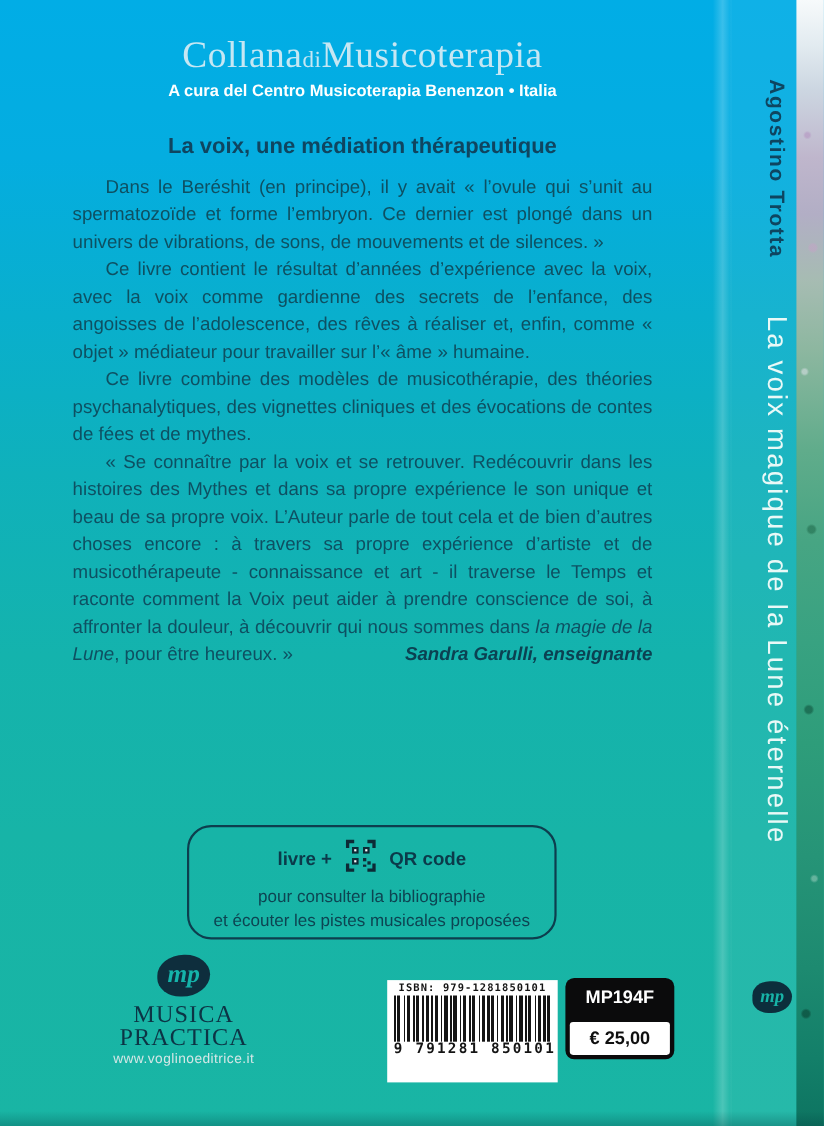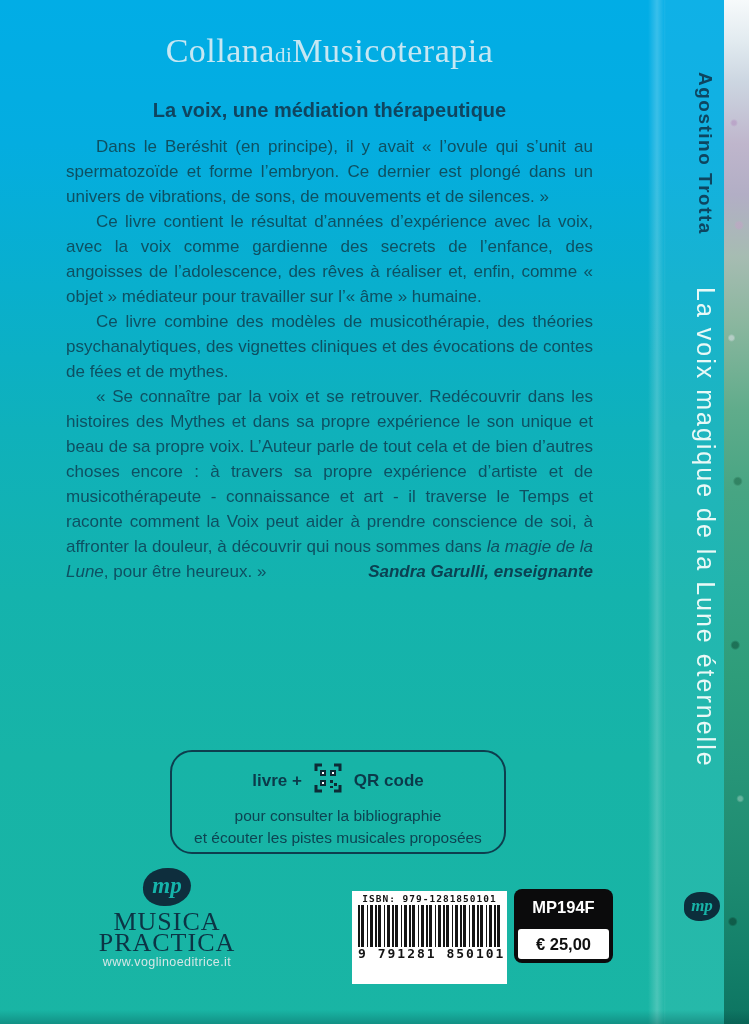--- a/index.html
+++ b/index.html
@@ -27,21 +27,21 @@
   .qr-row{display:flex;align-items:center;justify-content:center;gap:10px;
           color:#0b3a4a;font-size:17px;font-weight:bold;}
   .qr-sub{color:#0d4452;font-size:15.5px;line-height:22px;margin-top:6px;}
 
   
   .publisher{position:absolute;left:92px;top:868px;width:150px;text-align:center;}
   .mp-blob{width:48px;height:38px;margin:0 auto;background:#0e2e3d;
            border-radius:52% 48% 55% 45%;display:flex;align-items:center;justify-content:center;}
   .mp-blob span{font-family:"Liberation Serif",serif;font-style:italic;font-weight:bold;
                 font-size:23px;color:#15b3aa;transform:translateY(-1px);}
-  .pub-name{font-family:"Liberation Serif",serif;color:#0c3445;font-size:26px;
+  .pub-name{font-family:"Liberation Serif",serif;color:#0c3445;font-size:22px;
             letter-spacing:1px;line-height:21px;margin-top:5px;}
   .pub-url{color:#d4e7e6;font-size:12.5px;letter-spacing:.4px;margin-top:2px;}
 
   .barcode{position:absolute;left:352px;top:891px;width:155px;height:93px;background:#fff;
            box-sizing:border-box;padding:2px 6px;text-align:center;}
   .isbn{font-family:"DejaVu Sans Mono",monospace;font-size:9.5px;font-weight:bold;color:#141414;
         letter-spacing:1px;white-space:nowrap;}
   .bars{height:42px;margin-top:1px;
         background:repeating-linear-gradient(90deg,#141414 0 2px,#fff 2px 3px,#141414 3px 6px,#fff 6px 9px,#141414 9px 10px,#fff 10px 12px,#141414 12px 15px,#fff 15px 17px);}
   .digits{font-family:"DejaVu Sans Mono",monospace;font-size:13px;font-weight:bold;color:#141414;
@@ -84,20 +84,21 @@
 </style>
 </head>
 <body>
 
 <div class="page">
 
   <div class="content">
     <div class="series-title">
       <span class="big">Collana</span><span class="small">di</span><span class="big">Musicoterapia</span>
     </div>
+    <div class="series-subtitle">A cura del Centro Musicoterapia Benenzon • Italia</div>
 
     <div class="heading">La voix, une médiation thérapeutique</div>
 
     <div class="body-text">
       <p>Dans le Beréshit (en principe), il y avait « l’ovule qui s’unit au spermatozoïde et forme l’embryon. Ce dernier est plongé dans un univers de vibrations, de sons, de mouvements et de silences. »</p>
       <p>Ce livre contient le résultat d’années d’expérience avec la voix, avec la voix comme gardienne des secrets de l’enfance, des angoisses de l’adolescence, des rêves à réaliser et, enfin, comme « objet » médiateur pour travailler sur l’« âme » humaine.</p>
       <p>Ce livre combine des modèles de musicothérapie, des théories psychanalytiques, des vignettes cliniques et des évocations de contes de fées et de mythes.</p>
       <p><span>« Se connaître par la voix et se retrouver. Redécouvrir dans les histoires des Mythes et dans sa propre expérience le son unique et beau de sa propre voix. L’Auteur parle de tout cela et de bien d’autres choses encore : à travers sa propre expérience d’artiste et de musicothérapeute - connaissance et art - il traverse le Temps et raconte comment la Voix peut aider à prendre conscience de soi, à affronter la douleur, à découvrir qui nous sommes dans </span><i>la magie de la Lune</i><span>, pour être heureux. »</span></p>
       <div class="attribution">Sandra Garulli, enseignante</div>
     </div>

